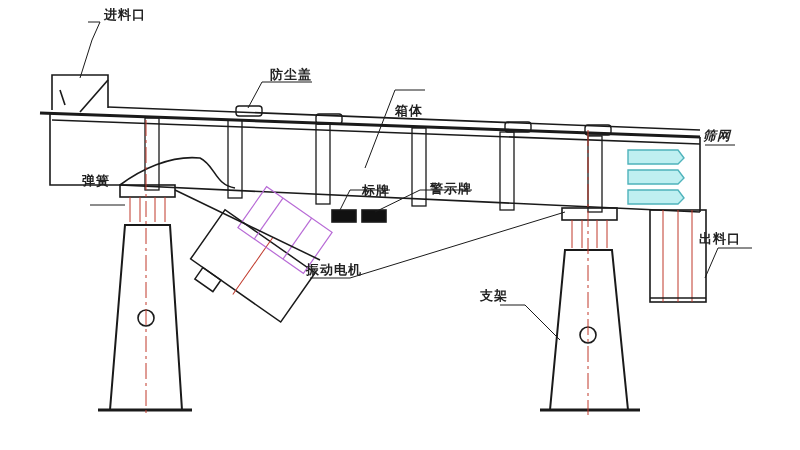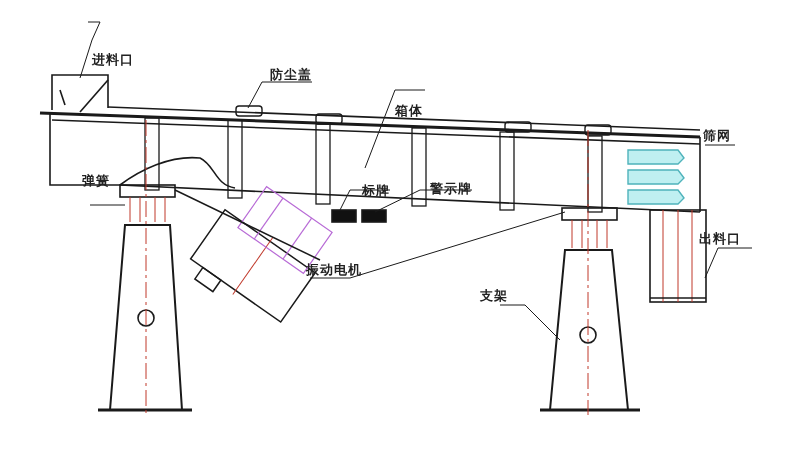--- a/index.html
+++ b/index.html
@@ -117,22 +117,22 @@
       <polyline points="472,190 420,190 375,212"></polyline>
       <polyline points="705,145 735,145"></polyline>
       <polyline points="752,248 718,248 705,278"></polyline>
       <polyline points="90,205 125,205"></polyline>
       <polyline points="310,278 350,278 565,212"></polyline>
       <polyline points="500,305 525,305 560,340"></polyline>
     </g>
   </g>
 </svg>
 
-<span class="lbl" style="left:92px;top:6px;margin-top:45px;">进料口</span>
+<span class="lbl" style="left:104px;top:6px;">进料口</span>
 <span class="lbl" style="left:270px;top:66px;text-align:right;">防尘盖</span>
 <span class="lbl" style="left:395px;top:74px;margin-top:28px;">箱体</span>
 <span class="lbl" style="left:362px;top:182px;">标牌</span>
 <span class="lbl" style="left:430px;top:180px;">警示牌</span>
-<span class="lbl" style="left:703px;top:127px;">筛网</span>
+<span class="lbl" style="left:703px;top:127px;font-style:italic;">筛网</span>
 <span class="lbl" style="left:699px;top:230px;font-family:Liberation Serif, serif;">出料口</span>
 <span class="lbl" style="left:82px;top:172px;">弹簧</span>
 <span class="lbl" style="left:306px;top:261px;text-align:right;">振动电机</span>
 <span class="lbl" style="left:480px;top:287px;">支架</span>
 
 </body></html>

